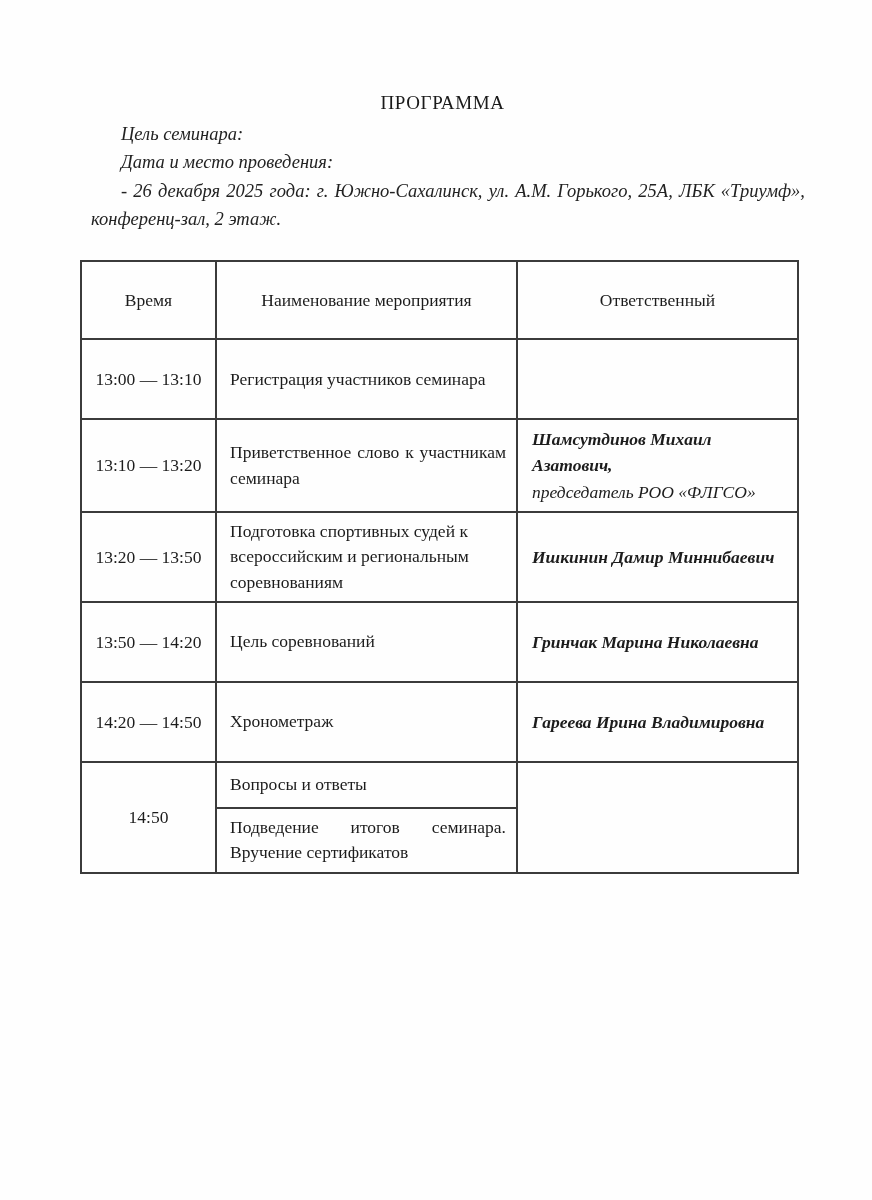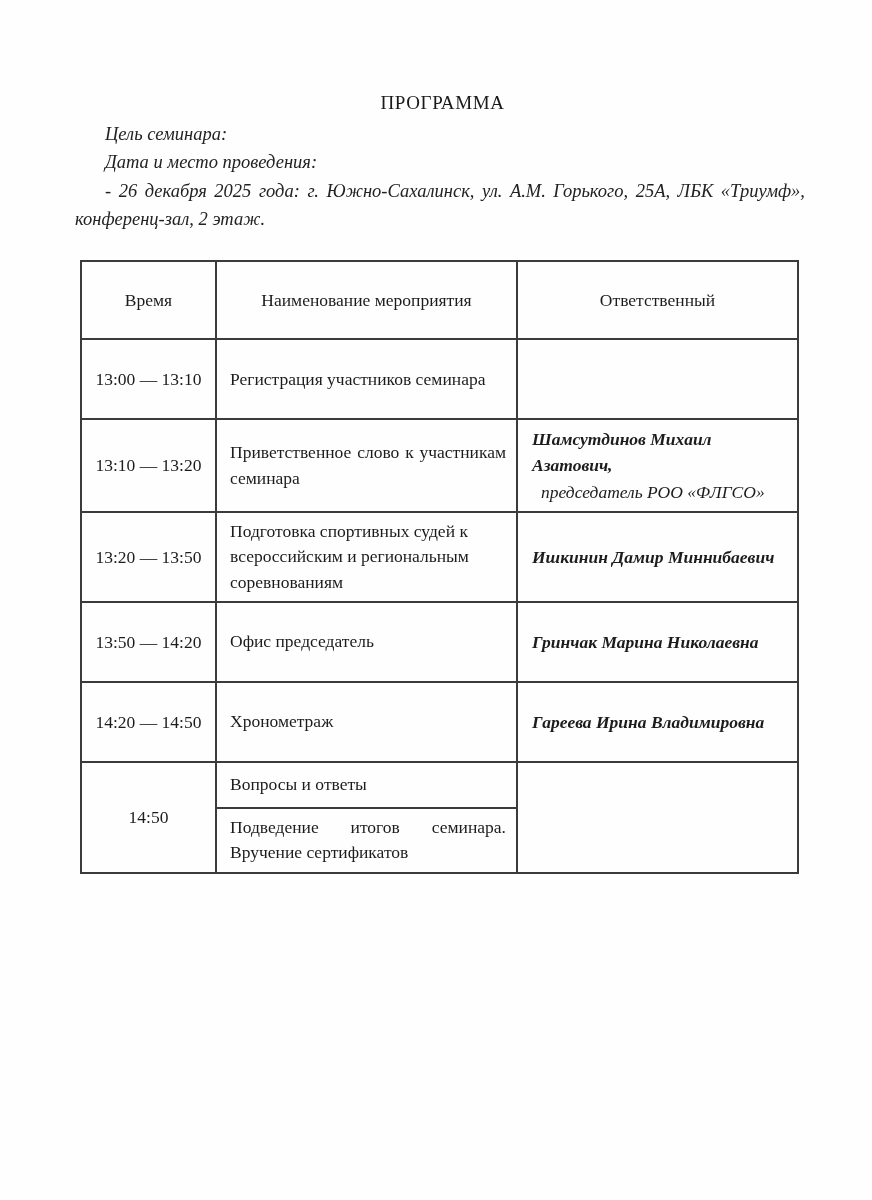--- a/index.html
+++ b/index.html
@@ -28,21 +28,21 @@
   }
   .subtitle {
     text-align: center; font-size: 18.5px; line-height: 1.55;
     width: 716px; margin: 3px auto 0 auto; color: #1a1a1a;
   }
 
   
   .intro { margin-top: 6px; width: 730px; }
   .intro p {
     font-style: italic; font-size: 18.5px; line-height: 1.53;
-    text-indent: 30px; text-align: justify; color: #222;
+    text-indent: 30px; text-align: justify; color: #222; margin-left: 16px;
   }
 
   
   table.program {
     border-collapse: collapse; table-layout: fixed;
     width: 717px; margin-top: 27px; margin-left: 5px;
   }
   table.program col.c-time { width: 135px; }
   table.program col.c-event { width: 301px; }
   table.program col.c-resp { width: 281px; }
@@ -55,21 +55,21 @@
   tr.hrow { height: 78px; margin-top: 12px; }
   tr.r { height: 80px; }
   tr.r6a { height: 46px; }
   tr.r6b { height: 44px; }
   th { font-weight: normal; text-align: center; }
   td.time { text-align: center; border-radius: 7px; }
   td.event { text-align: left; padding: 6px 10px 6px 13px; line-height: 1.45; border-radius: 14px; }
   td.event.justify { text-align: justify; }
   td.resp { text-align: left; padding: 6px 10px 6px 14px; line-height: 1.5; }
   .resp-name { font-weight: bold; font-style: italic; }
-  .resp-role { font-style: italic; margin-left: 9px; }
+  .resp-role { font-style: italic; }
   .resp-name:empty, .resp-role:empty { display: none; }
   .spread { text-align: justify; text-align-last: justify; }
 </style>
 </head>
 <body>
 
 <div class="page">
 
 
   <div class="title">ПРОГРАММА</div>
@@ -113,21 +113,21 @@
       <tr class="r">
         <td class="time">13:20 — 13:50</td>
         <td class="event">Подготовка спортивных судей к всероссийским и региональным соревнованиям</td>
         <td class="resp">
           <div class="resp-name">Ишкинин Дамир Миннибаевич</div>
 
         </td>
       </tr>
       <tr class="r">
         <td class="time">13:50 — 14:20</td>
-        <td class="event">Офис председатель</td>
+        <td class="event">Цель соревнований</td>
         <td class="resp">
           <div class="resp-name">Гринчак Марина Николаевна</div>
 
         </td>
       </tr>
       <tr class="r">
         <td class="time">14:20 — 14:50</td>
         <td class="event">Хронометраж</td>
         <td class="resp">
           <div class="resp-name">Гареева Ирина Владимировна</div>

